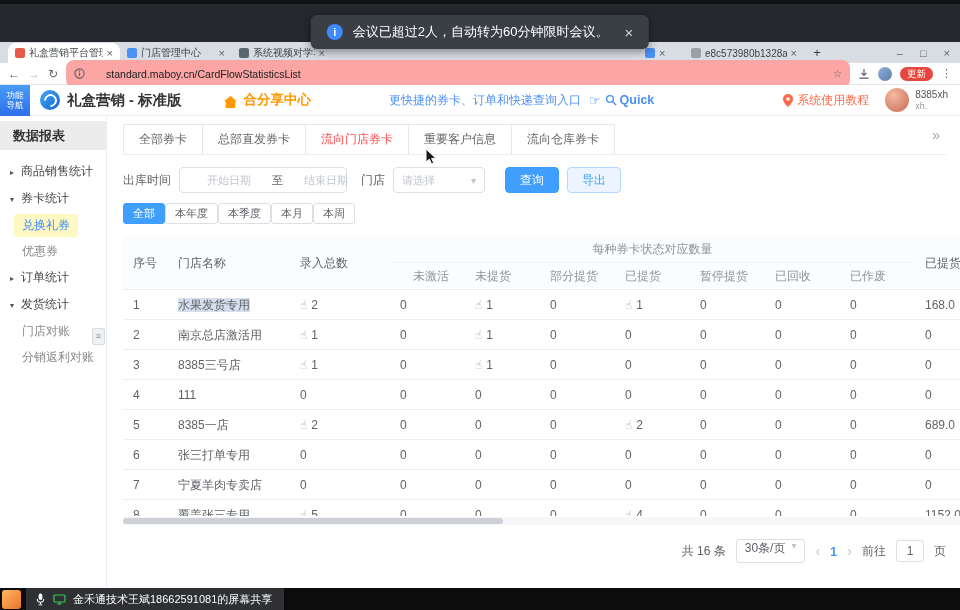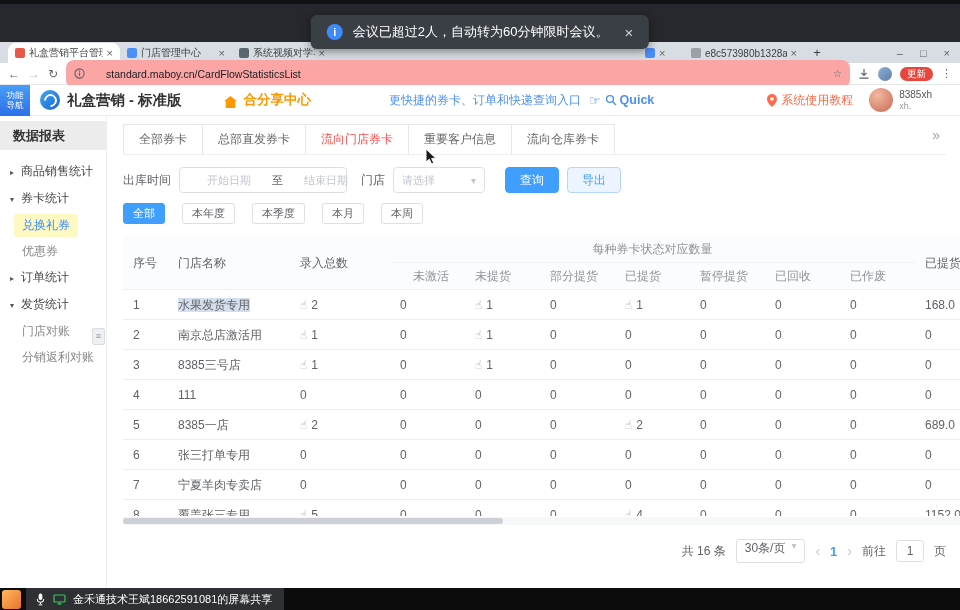--- a/index.html
+++ b/index.html
@@ -38,21 +38,21 @@
   .brand-icon{width:20px;height:20px;border-radius:50%;background:linear-gradient(135deg,#41a8f5,#1565d8);position:relative;margin-left:10px;flex:0 0 auto}
   .brand-icon::after{content:"";position:absolute;left:4px;top:4px;width:9px;height:9px;border-radius:50%;border:2.5px solid #fff;border-left-color:transparent;transform:rotate(-45deg)}
   .brand{font-size:14.5px;font-weight:bold;color:#333;margin-left:7px;white-space:nowrap}
   .share-center{display:flex;align-items:flex-end;gap:5px;margin-left:42px;color:#ff9800;font-size:13.5px;font-weight:bold;white-space:nowrap}
   .promo{color:#4a90f7;font-size:12px;margin-left:78px;white-space:nowrap}
   .hand-blue{color:#4a90f7;font-size:13px;margin-left:8px}
   .quick{color:#4a90f7;font-size:12.5px;font-weight:bold;margin-left:3px}
   .hdr-spacer{flex:1}
   .tutorial{color:#ff6b4a;font-size:12px;margin-left:4px;white-space:nowrap}
   .avatar{width:24px;height:24px;border-radius:50%;background:radial-gradient(circle at 35% 30%,#f2b9a0,#c96a55);margin-left:16px;flex:0 0 auto}
-  .userbox{margin:0 28px 0 6px;font-size:10px;color:#555;line-height:1.15}
+  .userbox{margin:0 12px 0 6px;font-size:10px;color:#555;line-height:1.15}
   .userbox .sub{font-size:9px;color:#999}
 
   .app-body{display:flex;height:472px}
 
   
   .sidebar{width:107px;flex:0 0 auto;border-right:1px solid #ededed;position:relative}
   .s-title{margin-top:5px;height:29px;line-height:29px;background:#ececec;padding-left:13px;font-size:13px;font-weight:bold;color:#333}
   .s-menu{padding-top:8px}
   .s-item{height:27px;line-height:27px;padding-left:10px;font-size:12px;color:#444;white-space:nowrap;cursor:pointer}
   .s-item .caret{display:inline-block;width:11px;font-size:8px;color:#555}
@@ -73,21 +73,21 @@
   .filters{display:flex;align-items:center;margin-top:12px;font-size:12px;color:#606266}
   .date-box{width:168px;height:26px;border:1px solid #dcdfe6;border-radius:4px;display:flex;align-items:center;gap:19px;padding:0 8px;margin-left:8px;background:#fff}
   .ph{color:#c0c4cc;font-size:11px;white-space:nowrap}
   .sep{color:#606266;margin:0 2px;font-size:11px}
   .lbl-store{margin-left:14px}
   .select-box{width:92px;height:26px;margin-left:8px;border:1px solid #dcdfe6;border-radius:4px;display:flex;align-items:center;justify-content:space-between;padding:0 8px;background:#fff}
   .caret-down{color:#c0c4cc;font-size:10px}
   .btn-search{margin-left:20px;height:26px;padding:0 14px;background:#409eff;border:1px solid #409eff;border-radius:4px;color:#fff;font-size:12px;cursor:pointer}
   .btn-export{margin-left:8px;height:26px;padding:0 14px;background:#ecf5ff;border:1px solid #b3d8ff;border-radius:4px;color:#409eff;font-size:12px;cursor:pointer}
 
-  .quick-row{margin-top:10px;display:flex;gap:17px}
+  .quick-row{margin-top:10px;display:flex;gap:0}
   .qbtn{height:21px;padding:0 9px;font-size:11px;border-radius:3px;border:1px solid #dcdfe6;background:#fff;color:#606266;cursor:pointer}
   .qbtn.active{background:#409eff;border-color:#409eff;color:#fff}
 
   
   .table-wrap{margin-top:12px;width:912px}
   .thead{position:relative;width:912px;height:54px;background:#fbfcfd;border-bottom:1px solid #ebeef5}
   .h-cell{position:absolute;font-size:12px;color:#606266;white-space:nowrap}
   .h-idx{left:0;top:0;width:45px;height:54px;line-height:54px;padding-left:10px}
   .h-store{left:45px;top:0;width:122px;height:54px;line-height:54px;padding-left:10px}
   .h-total{left:167px;top:0;width:100px;height:54px;line-height:54px;padding-left:10px}

